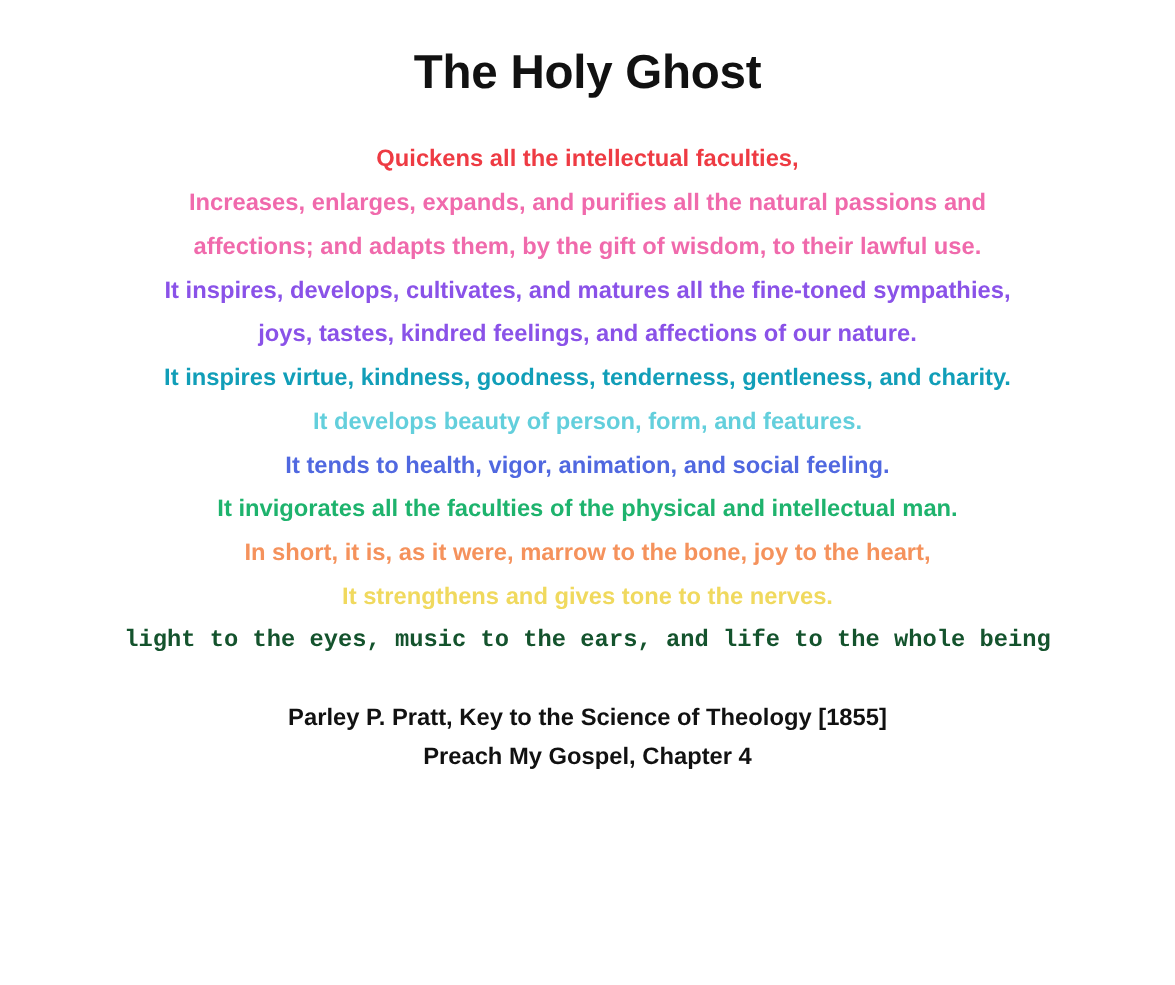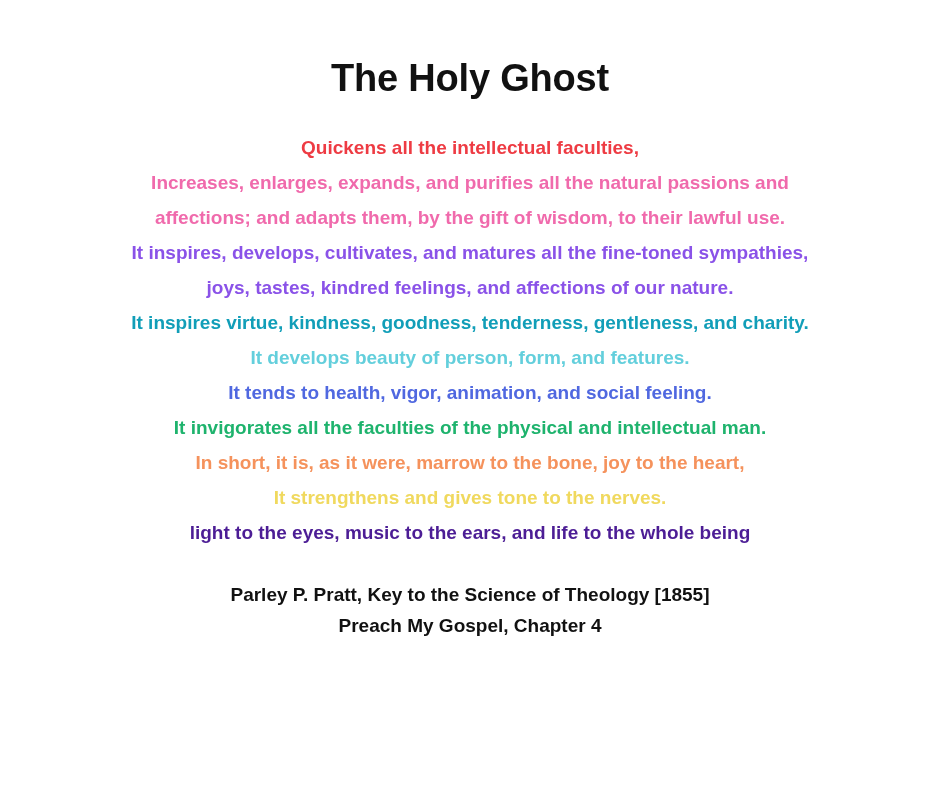--- a/index.html
+++ b/index.html
@@ -65,35 +65,35 @@
     line-height: 31px;
     color: #111111;
     white-space: nowrap;
   }
 </style>
 </head>
 <body style="background: rgb(255, 255, 255);">
 
 <div class="slide" style="background: rgb(255, 255, 255);">
 
-  <h1 class="slide-title" style="color: rgb(17, 17, 17); margin-top: 20px;">The Holy Ghost</h1>
+  <h1 class="slide-title" style="color: rgb(17, 17, 17);">The Holy Ghost</h1>
 
   <div class="verse-block">
       <span class="verse-line" style="color: rgb(238, 59, 67);">Quickens all the intellectual faculties,</span>
       <span class="verse-line" style="color: rgb(240, 106, 172);">Increases, enlarges, expands, and purifies all the natural passions and</span>
       <span class="verse-line" style="color: rgb(240, 106, 172);">affections; and adapts them, by the gift of wisdom, to their lawful use.</span>
       <span class="verse-line" style="color: rgb(138, 82, 232);">It inspires, develops, cultivates, and matures all the fine-toned sympathies,</span>
       <span class="verse-line" style="color: rgb(138, 82, 232);">joys, tastes, kindred feelings, and affections of our nature.</span>
       <span class="verse-line" style="color: rgb(17, 158, 184); text-align: center;">It inspires virtue, kindness, goodness, tenderness, gentleness, and charity.</span>
       <span class="verse-line" style="color: rgb(99, 207, 220);">It develops beauty of person, form, and features.</span>
       <span class="verse-line" style="color: rgb(80, 104, 224);">It tends to health, vigor, animation, and social feeling.</span>
       <span class="verse-line" style="color: rgb(30, 179, 109);">It invigorates all the faculties of the physical and intellectual man.</span>
       <span class="verse-line" style="color: rgb(245, 146, 92);">In short, it is, as it were, marrow to the bone, joy to the heart,</span>
       <span class="verse-line" style="color: rgb(240, 217, 94);">It strengthens and gives tone to the nerves.</span>
-      <span class="verse-line" style="color: #4c1d95;">light to the eyes, music to the ears, and life to the whole being</span>
+      <span class="verse-line" style="color: #14532d; font-family: Liberation Mono, monospace;">light to the eyes, music to the ears, and life to the whole being</span>
     </div>
 
   <div class="attribution-block">
       <span class="attribution-line">Parley P. Pratt, Key to the Science of Theology [1855]</span>
       <span class="attribution-line">Preach My Gospel, Chapter 4</span>
     </div>
 
 </div>
 
 </body></html>

